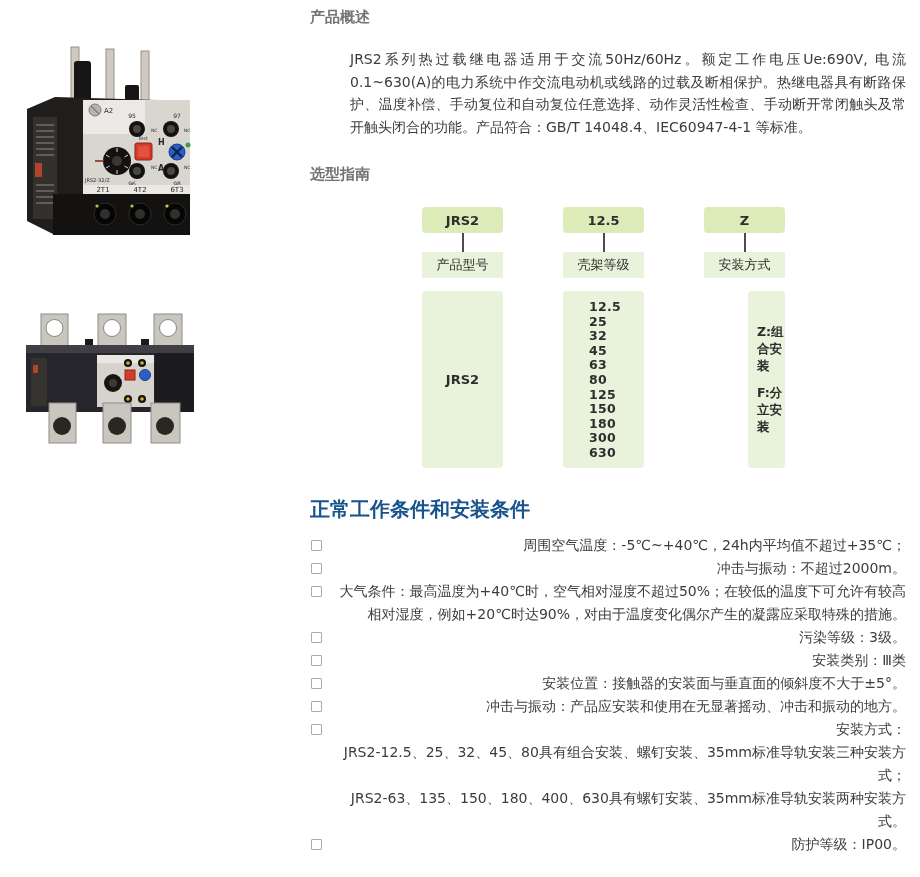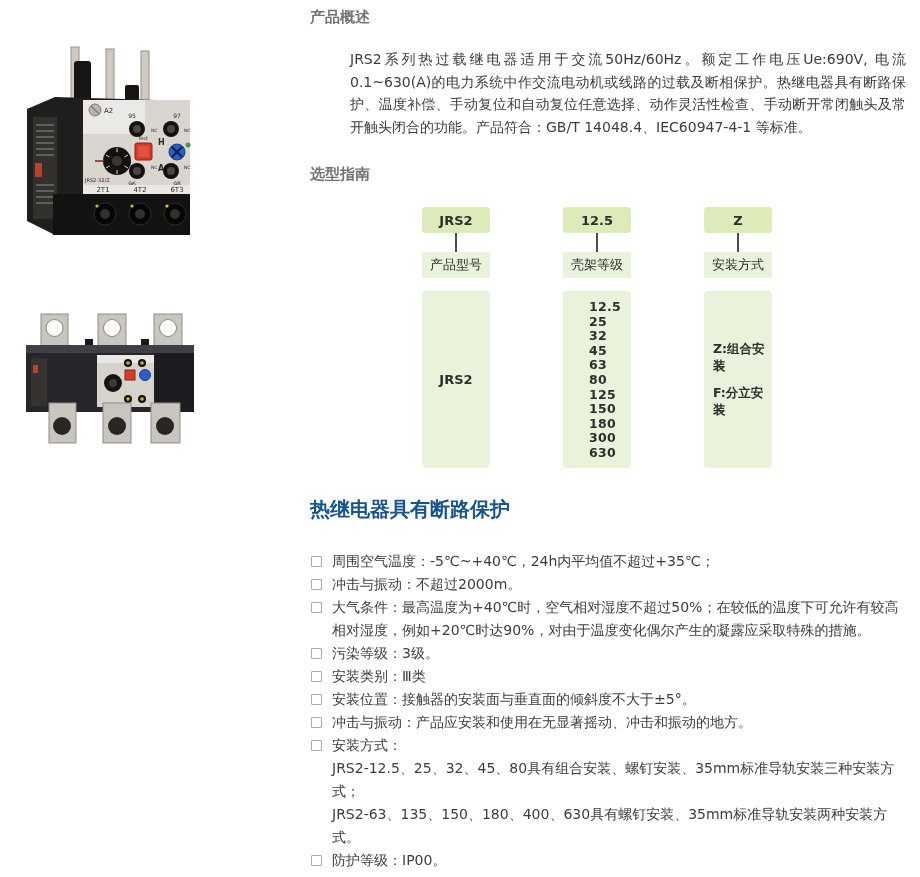--- a/index.html
+++ b/index.html
@@ -29,21 +29,21 @@
     text-align:justify;
     margin-left:40px;
   }
   .h-large {
     margin-top:27px; font-size:20px; font-weight:bold; color:#17538c;
     line-height:26px;
   }
 
   
   .sg { position:relative; margin-top:23px; height:262px; }
-  .sg-col { position:absolute; top:0; width:68px; }
+  .sg-col { position:absolute; top:0; width:81px; }
   .sg-col.c1 { left:112px; } .sg-col.c2 { left:253px; } .sg-col.c3 { left:394px; }
   .code-box {
     height:26px; border-radius:4px; background:#dcebb8;
     display:flex; align-items:center; justify-content:center;
     font-size:13px; font-weight:600; color:#2e2e2e;
   }
   .connector { width:2px; height:19px; background:#4c4c4c; margin:0 auto; }
   .label-box {
     height:26px; border-radius:0; background:#e9f2da;
     display:flex; align-items:center; justify-content:center;
@@ -56,25 +56,25 @@
   .detail-box.center {
     display:flex; align-items:center; justify-content:center;
     font-size:13px; font-weight:600;
   }
   .detail-box.sizes {
     padding:9px 0 0 26px; font-size:12.5px; line-height:14.6px;
     font-weight:600; letter-spacing:0.3px;
   }
   .detail-box.options {
     display:flex; flex-direction:column; justify-content:center;
-    gap:10px; padding-left:9px; font-size:12.5px; font-weight:600;
+    gap:10px; padding-left:9px; font-size:12.5px; font-weight:600;margin-left:44px;
   }
 
   
-  .cond-list { margin-top:28px; }
+  .cond-list { margin-top:12px;text-align:right; }
   .cond-item { display:flex; font-size:14px; line-height:23px; color:#3c3c3c; }
   .checkbox {
     width:11px; height:11px; border:1px solid #ababab; background:#fff;
     margin:6px 10px 0 1px; flex:none; border-radius:1px;
   }
   .cond-body { flex:1; }
 </style>
 </head>
 <body>
 
@@ -285,21 +285,21 @@
         <div class="label-box">
           <span>安装方式</span>
         </div>
         <div class="detail-box options">
           <div>Z:组合安装</div>
           <div>F:分立安装</div>
         </div>
       </div>
     </div>
 
-    <div class="h-large">热继电器具有断路保护</div>
+    <div class="h-large">正常工作条件和安装条件</div>
 
     <div class="cond-list">
 
         <div class="cond-item">
           <span class="checkbox"></span>
           <div class="cond-body">
             <div>周围空气温度：-5℃~+40℃，24h内平均值不超过+35℃；</div>
             <div></div>
           </div>
         </div>

